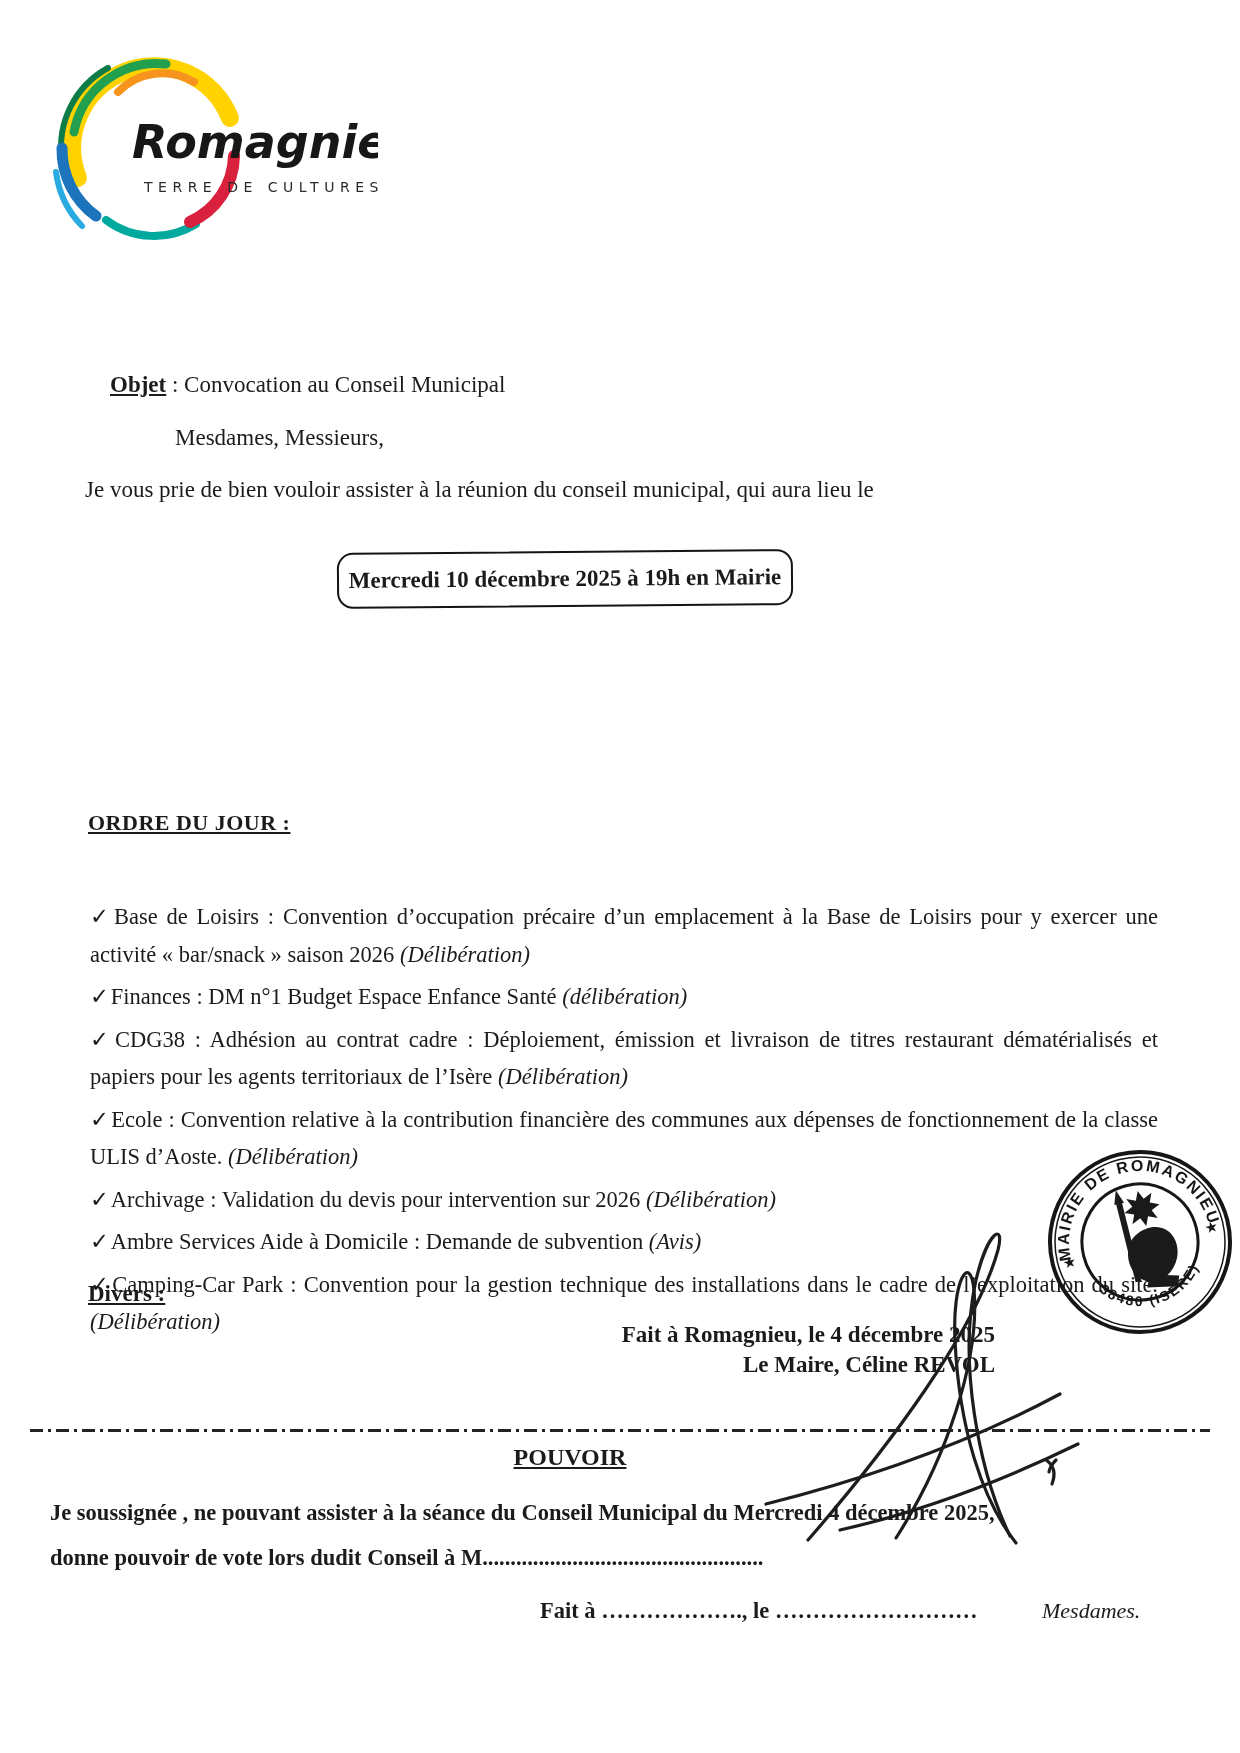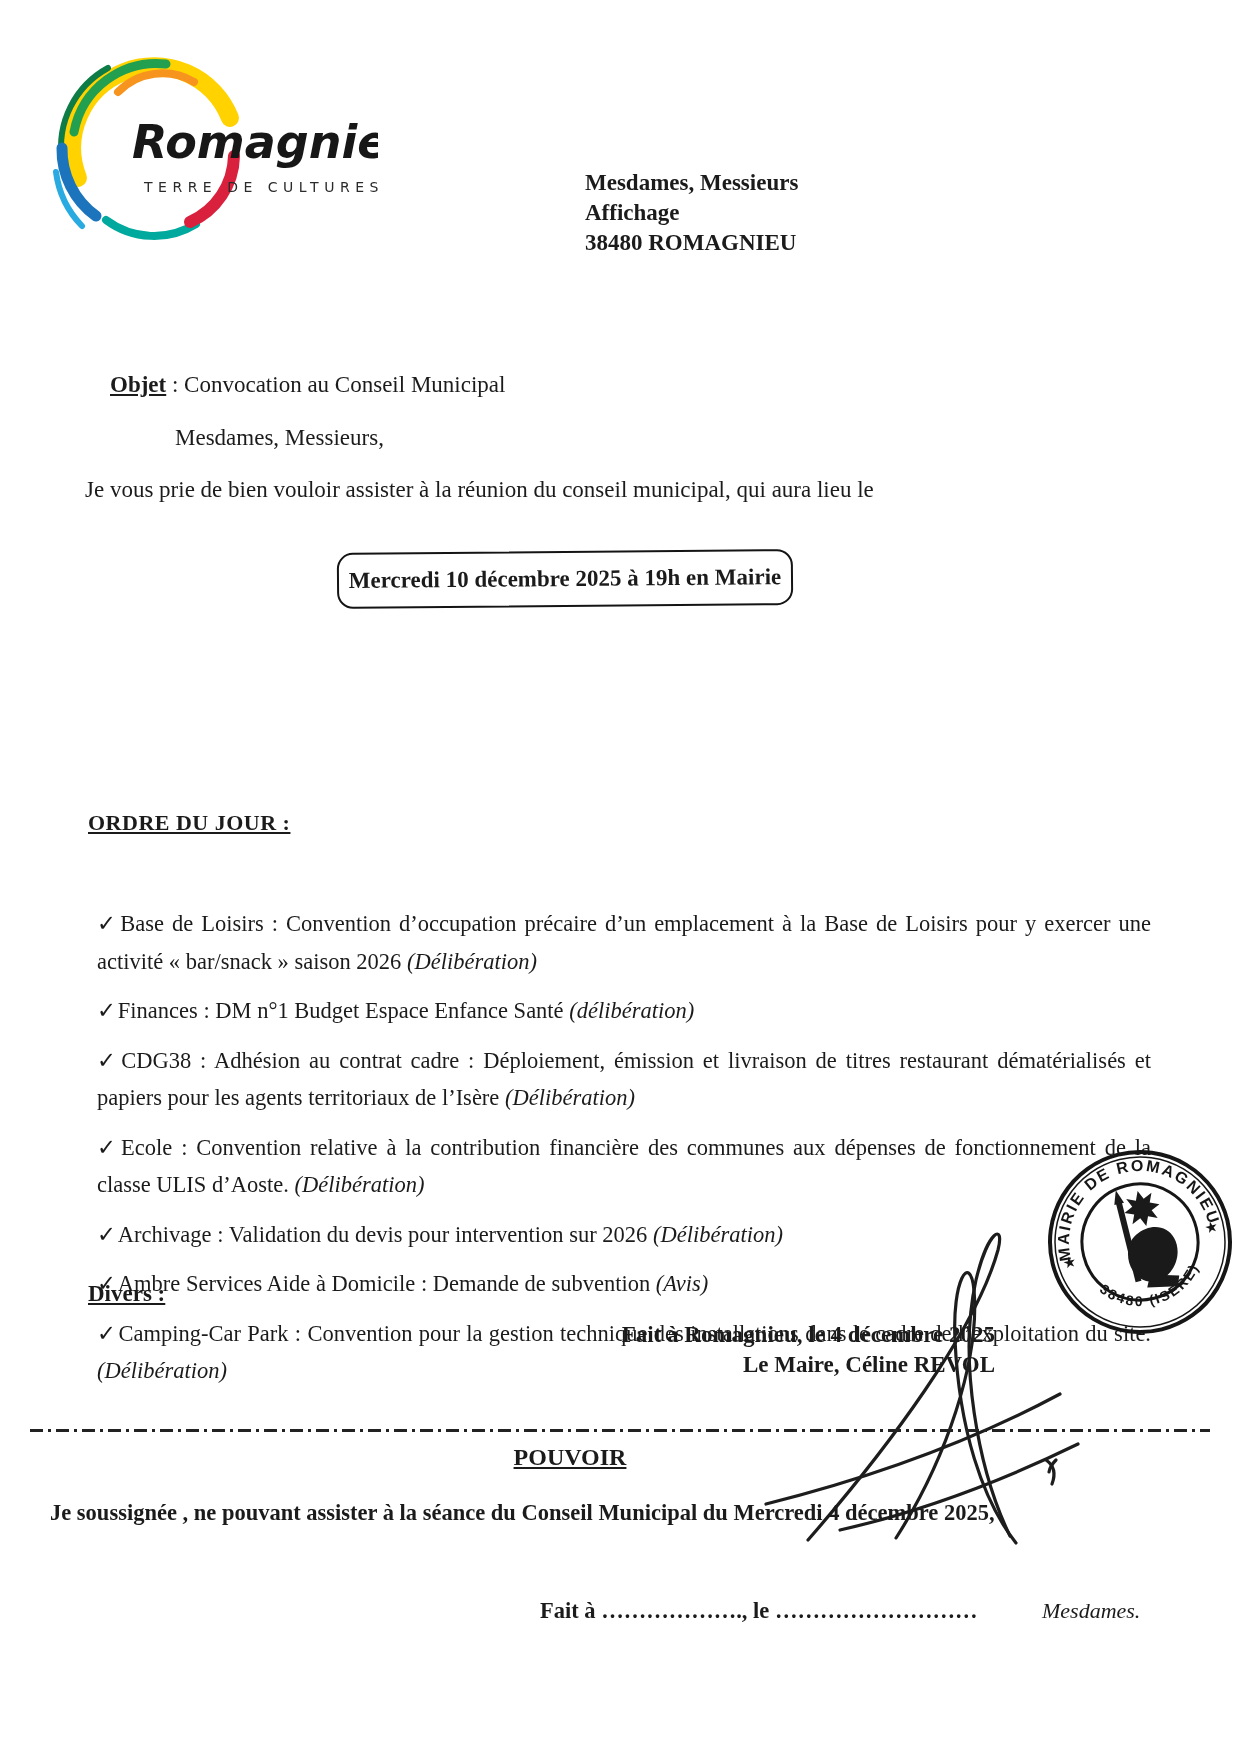--- a/index.html
+++ b/index.html
@@ -29,21 +29,21 @@
     display:flex;align-items:center;justify-content:center;
     font-weight:bold;font-size:23px;transform:rotate(-0.5deg);
   }
 
   .preambule{left:88px;top:720px;font-size:23px;}
   .preambule .label{font-weight:bold;text-decoration:underline;font-size:21px;letter-spacing:.5px;}
 
   .ordre-heading{left:88px;top:810px;font-weight:bold;text-decoration:underline;font-size:22px;letter-spacing:.5px;}
 
   .agenda{left:85px;top:893px;width:1078px;font-size:22.5px;line-height:37.5px;text-align:justify;}
-  .agenda p{margin:12px;font-family:Liberation Serif, serif;}
+  .agenda p{margin:5px;font-family:Liberation Serif, serif;}
   .agenda .check{padding-right:2px;}
 
   .divers{left:88px;top:1281px;font-weight:bold;text-decoration:underline;font-size:23px;}
 
   .closing{left:500px;top:1320px;width:495px;text-align:right;font-weight:bold;font-size:23px;line-height:30px;}
 
   .stamp{left:1046px;top:1148px;width:188px;height:188px;}
   .signature{left:748px;top:1208px;width:350px;height:345px;pointer-events:none;}
 
   .divider{
@@ -75,25 +75,20 @@
         <path d="M34 186 A95 95 0 0 1 8 132" stroke="#29ABE2" stroke-width="6"></path>
         <path d="M148 184 A80 80 0 0 1 58 180" stroke="#00A99D" stroke-width="8"></path>
         <path d="M186 116 A74 74 0 0 1 142 182" stroke="#D9203C" stroke-width="12"></path>
         <path d="M70 52 A62 62 0 0 1 146 42" stroke="#F7941D" stroke-width="8"></path>
       </g>
       <text x="84" y="118" font-family="DejaVu Sans, sans-serif" font-style="italic" font-weight="bold" font-size="46" fill="#171717">Romagnieu</text>
       <text x="96" y="152" font-family="DejaVu Sans, sans-serif" font-size="14" letter-spacing="5.5" fill="#2b2b2b">TERRE DE CULTURES</text>
     </svg>
   </div>
 
-  <div class="abs recipient">
-    <div>Mesdames, Messieurs</div>
-    <div>Affichage</div>
-    <div>38480 ROMAGNIEU</div>
-  </div>
 
   <div class="abs objet">
     <span class="label">Objet</span><span> : </span><span>Convocation au Conseil Municipal</span>
   </div>
 
   <div class="abs salutation">Mesdames, Messieurs,</div>
 
   <div class="abs intro">Je vous prie de bien vouloir assister à la réunion du conseil municipal, qui aura lieu le</div>
 
   <div class="abs meeting-box">
@@ -164,18 +159,19 @@
   </div>
 
   <div class="abs divider"></div>
 
   <div class="abs pouvoir-heading">
     <span>POUVOIR</span>
   </div>
 
   <div class="abs pouvoir-body">
     <p>Je soussignée , ne pouvant assister à la séance du Conseil Municipal du Mercredi 4 décembre 2025,</p>
+    <p>donne pouvoir de vote lors dudit Conseil à M..................................................</p>
   </div>
 
   <div class="abs fait-line">Fait à ………………., le ………………………</div>
   <div class="abs signature-label">Mesdames.</div>
 
 </div>
 
 </body></html>

